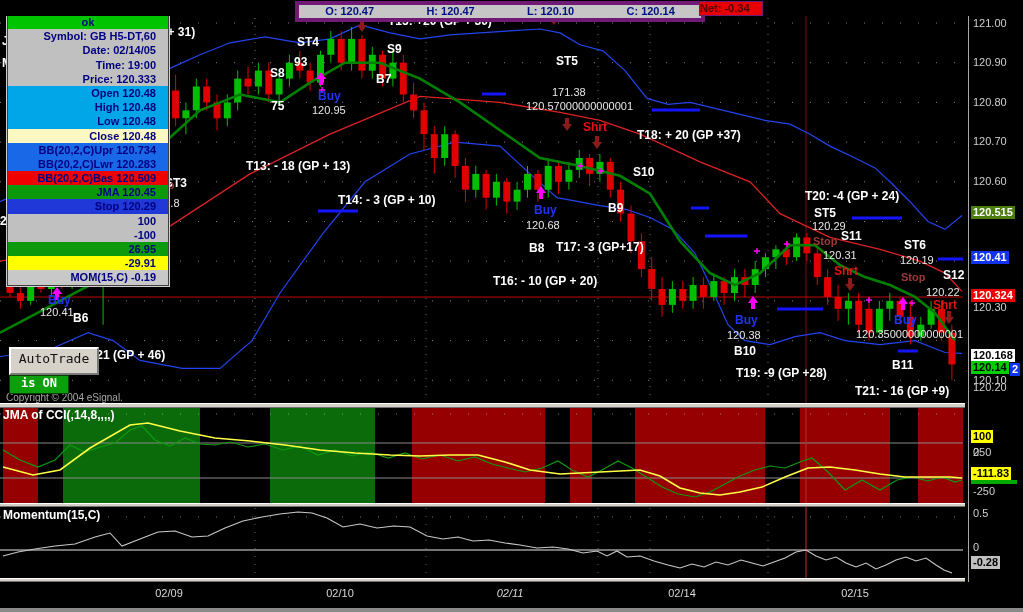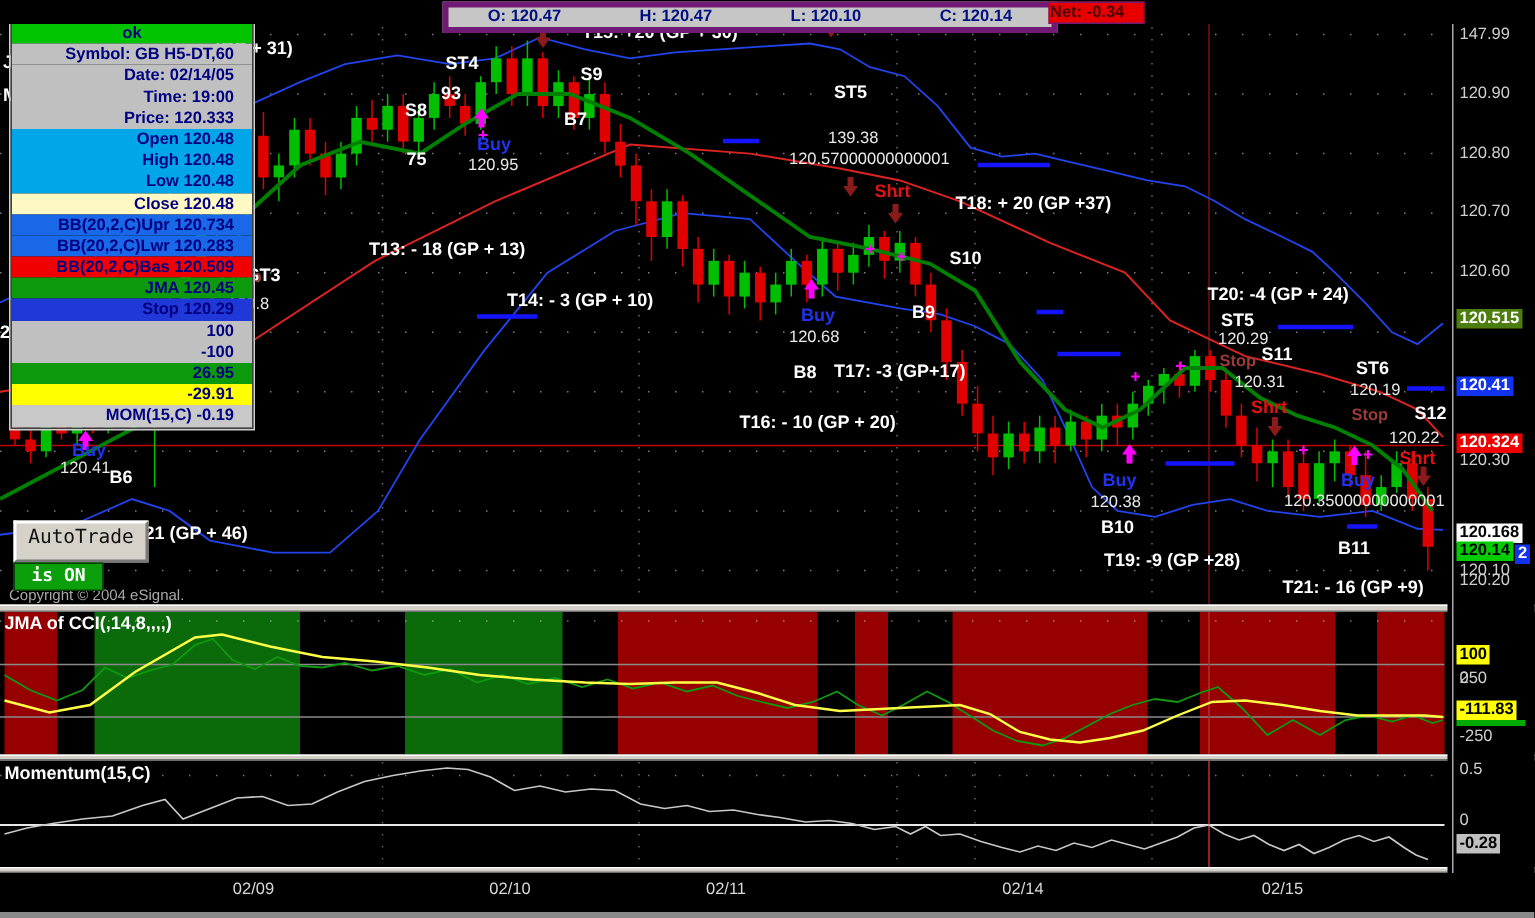--- a/index.html
+++ b/index.html
@@ -369,21 +369,21 @@
   <div id="bottom-edge"></div>
 <div class="an " style="left: 143px; top: 26px;">(GP + 31)</div>
     <div class="an " style="left: 388px; top: 15px;">T15: +20 (GP + 30)</div>
     <div class="an " style="left: 297px; top: 36px;">ST4</div>
     <div class="an " style="left: 294px; top: 56px;">93</div>
     <div class="an " style="left: 270px; top: 67px;">S8</div>
     <div class="an " style="left: 271px; top: 100px;">75</div>
     <div class="an " style="left: 376px; top: 73px;">B7</div>
     <div class="an " style="left: 387px; top: 43px;">S9</div>
     <div class="an " style="left: 556px; top: 55px;">ST5</div>
-    <div class="an an-p" style="left: 552px; top: 87px;">139.38</div>
+    <div class="an an-p" style="left: 552px; top: 87px;">171.38</div>
     <div class="an an-p" style="left: 526px; top: 101px;">120.57000000000001</div>
     <div class="an an-shrt" style="left: 583px; top: 121px;">Shrt</div>
     <div class="an " style="left: 637px; top: 129px;">T18: + 20 (GP +37)</div>
     <div class="an " style="left: 633px; top: 166px;">S10</div>
     <div class="an " style="left: 608px; top: 202px;">B9</div>
     <div class="an " style="left: 246px; top: 160px;">T13: - 18 (GP + 13)</div>
     <div class="an " style="left: 338px; top: 194px;">T14: - 3 (GP + 10)</div>
     <div class="an " style="left: 165px; top: 177px;">ST3</div>
     <div class="an an-stop" style="left: 150px; top: 180px;">Stop</div>
     <div class="an an-p" style="left: 152px; top: 198px;">120.8</div>
@@ -415,21 +415,21 @@
     <div class="an an-buy" style="left: 894px; top: 314px;">Buy</div>
     <div class="an " style="left: 892px; top: 359px;">B11</div>
     <div class="an " style="left: 855px; top: 385px;">T21: - 16 (GP +9)</div>
     <div class="an " style="left: 62px; top: 349px;">T11: +21 (GP + 46)</div>
     <div class="an an-buy" style="left: 48px; top: 294px;">Buy</div>
     <div class="an an-p" style="left: 40px; top: 307px;">120.41</div>
     <div class="an " style="left: 73px; top: 312px;">B6</div>
     <div class="an " style="left: 2px; top: 35px;">J</div>
     <div class="an " style="left: 2px; top: 57px;">M</div>
     <div class="an " style="left: 0px; top: 215px;">2</div>
-    <div class="axl" style="top: 17px;">147.99</div>
+    <div class="axl" style="top: 17px;">121.00</div>
     <div class="axl" style="top: 56px;">120.90</div>
     <div class="axl" style="top: 96px;">120.80</div>
     <div class="axl" style="top: 135px;">120.70</div>
     <div class="axl" style="top: 175px;">120.60</div>
     <div class="axl badge" style="top: 206px; background: #4d7c0f; color: rgb(255, 255, 255);">120.515</div>
     <div class="axl badge" style="top: 251px; background: rgb(17, 51, 238); color: rgb(255, 255, 255);">120.41</div>
     <div class="axl badge" style="top: 289px; background: rgb(238, 0, 0); color: rgb(255, 255, 255);">120.324</div>
     <div class="axl" style="top: 301px;">120.30</div>
     <div class="axl" style="top: 337px; margin-top: 44px;">120.20</div>
     <div class="axl badge" style="top: 349px; background: rgb(255, 255, 255); color: rgb(0, 0, 0);">120.168</div>
@@ -440,16 +440,16 @@
     <div class="axl badge" style="top: 430px; background: rgb(255, 255, 0); color: rgb(0, 0, 0);">100</div>
     <div class="axl" style="top: 446px;">0</div>
     <div class="axl badge" style="top: 467px; background: rgb(255, 255, 0); color: rgb(0, 0, 0);">-111.83</div>
     <div style="position: absolute; left: 971px; top: 480px; width: 46px; height: 4px; background: rgb(0, 170, 0); z-index: 26;"></div>
     <div class="axl" style="top: 485px;">-250</div>
     <div class="axl" style="top: 507px;">0.5</div>
     <div class="axl" style="top: 541px;">0</div>
     <div class="axl badge" style="top: 556px; background: rgb(192, 192, 192); color: rgb(0, 0, 0);">-0.28</div>
     <div class="xl" style="left: 169px;">02/09</div>
     <div class="xl" style="left: 340px;">02/10</div>
-    <div class="xl" style="left: 484px;">02/11</div>
+    <div class="xl" style="left: 510px; font-style: italic;">02/11</div>
     <div class="xl" style="left: 682px;">02/14</div>
     <div class="xl" style="left: 855px;">02/15</div>
   </div>
 
 </body></html>

